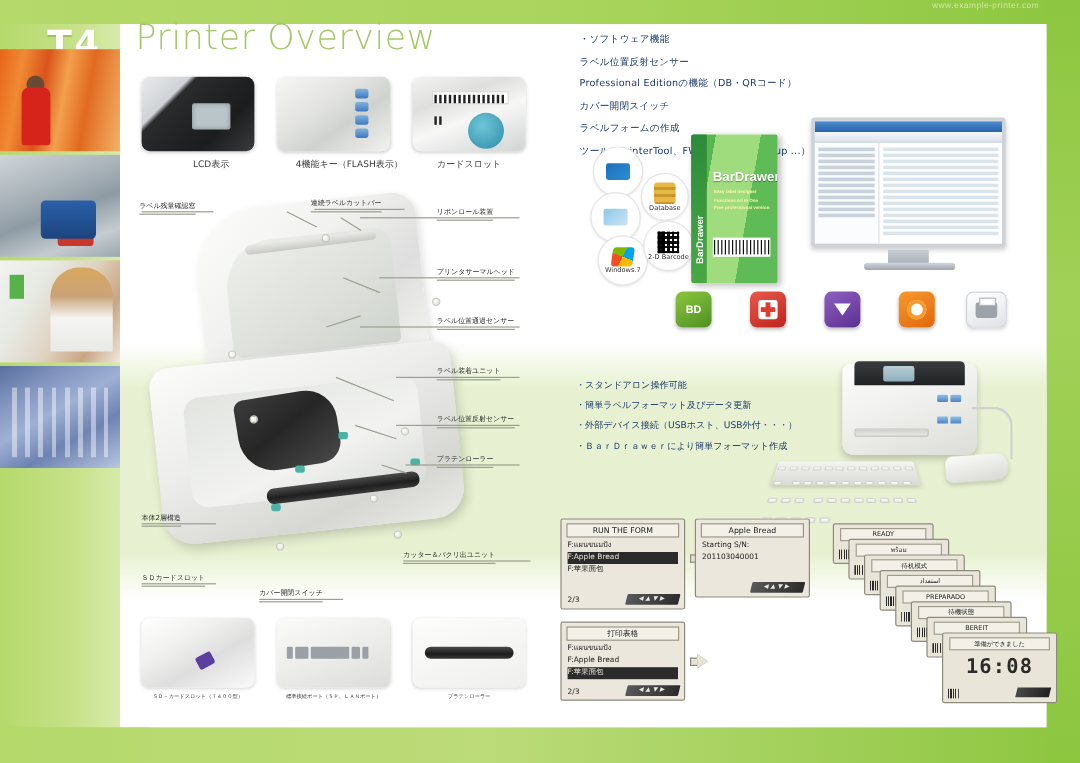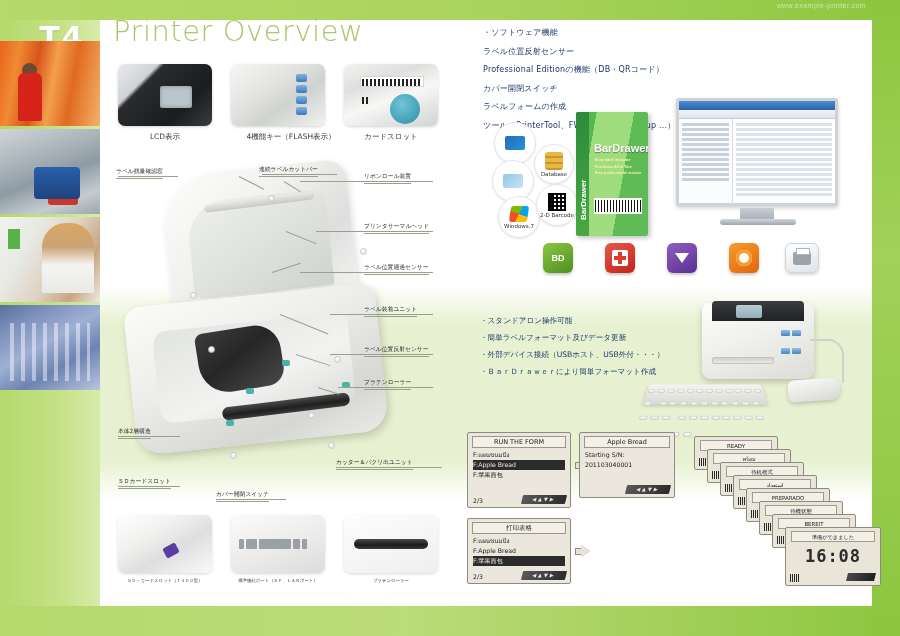--- a/index.html
+++ b/index.html
@@ -157,21 +157,21 @@
   .mon-left { width: 54px; background:#fbfcfd; border-right:1px solid #d6dce4; padding:2px;}
   .mon-left i{display:block;height:3px;margin:2px 1px;background:#c9d2dc;}
   .mon-right { flex:1; background:#fff; padding:2px; }
   .mon-right i{display:block;height:3px;margin:2px 1px;background:#dbe3eb;}
   .mon-stand { position:absolute; left:64px; top: 110px; width: 34px; height: 12px;
                background: linear-gradient(180deg,#c9ced4,#a9b0b8); }
   .mon-base { position:absolute; left: 44px; top: 121px; width: 76px; height: 6px; border-radius: 3px;
               background: linear-gradient(180deg,#d2d7dc,#9ea5ad); }
 
   
-  .appicons { position: absolute; left: 543px; top: 243px; width: 250px; height: 38px; }
+  .appicons { position: absolute; left: 563px; top: 243px; width: 250px; height: 38px; }
   .ai { position:absolute; width: 30px; height: 30px; border-radius: 6px;
         box-shadow: 0 2px 3px rgba(0,0,0,.22); display:flex; align-items:center; justify-content:center;
         color:#fff; font-weight:bold; font-size: 9px; }
   .ai-1 { left: 0;   background: linear-gradient(150deg,#8cc63f,#4e8f22); }
   .ai-2 { left: 62px; background: linear-gradient(150deg,#e8594b,#c0231c); }
   .ai-3 { left: 124px; background: linear-gradient(150deg,#8e5fc0,#5b2f92); }
   .ai-4 { left: 186px; background: linear-gradient(150deg,#f79a2b,#e0670e); }
   .ai-5 { left: 242px; width: 34px; height: 30px; background: linear-gradient(160deg,#ffffff,#dfe3e6);
           border:1px solid #cfd4d8; box-shadow: 0 2px 3px rgba(0,0,0,.15); }
   .cross { position:relative; width:16px; height:16px; background:#fff; border-radius:2px;}
@@ -333,21 +333,21 @@
           <i></i>
           <i></i>
           <i></i>
         </div>
     </div>
     <div class="tc tc-3">
       <div class="tc-3-bar">
         <i></i><i></i><i></i><i></i><i></i><i></i><i></i><i></i><i></i><i></i><i></i><i></i><i></i><i></i><i></i><i></i><i></i>
       </div>
     </div>
-    <div class="tc-cap" style="left:0">LCD表示</div>
+    <div class="tc-cap" style="left:11px">LCD表示</div>
     <div class="tc-cap" style="left:116px;width:114px">4機能キー（FLASH表示）</div>
     <div class="tc-cap" style="left:226px">カードスロット</div>
   </div>
 
   <ul class="sw-list">
     <li>・ソフトウェア機能</li>
     <li>ラベル位置反射センサー</li>
     <li>Professional Editionの機能（DB・QRコード）</li>
     <li>カバー開閉スイッチ</li>
     <li>ラベルフォームの作成</li>

